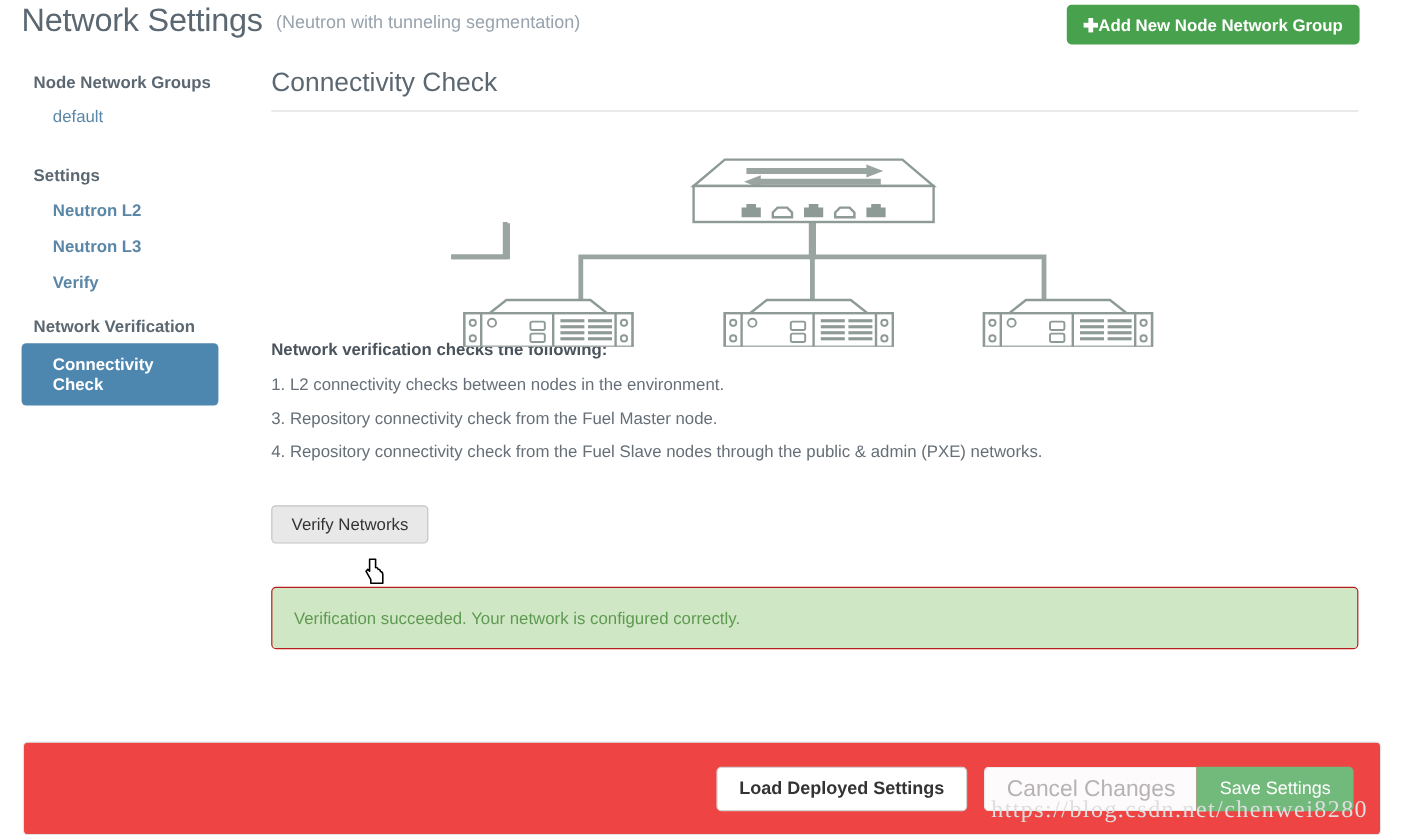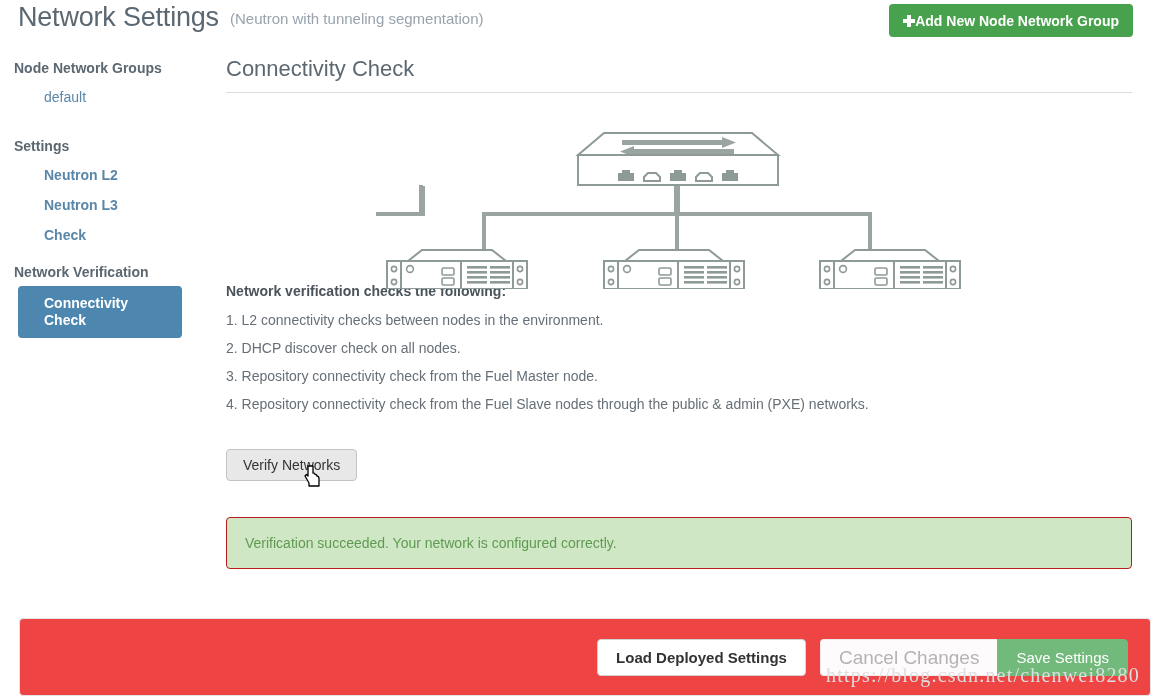--- a/index.html
+++ b/index.html
@@ -40,21 +40,21 @@
   .plus-icon::before, .plus-icon::after {
     content: ""; position: absolute; background: #ffffff;
   }
   .plus-icon::before { left: 0; top: 4px; width: 12px; height: 4px; }
   .plus-icon::after { top: 0; left: 4px; height: 12px; width: 4px; }
 
   
   .sidebar { position: absolute; left: 0; top: 60px; width: 210px; }
   .side-group-title {
     font-size: 14px; font-weight: bold; color: #5b6771;
-    padding-left: 14px; margin-bottom: 6px;
+    padding-left: 28px; margin-bottom: 6px;
   }
   .side-link {
     display: block; font-size: 14px; color: #5a87a8;
     padding: 7px 10px 7px 44px; text-decoration: none;
     cursor: pointer;
   }
   .side-link.bold { font-weight: bold; }
   .side-item-active {
     margin: 2px 28px 0 18px; padding: 9px 10px 9px 26px;
     background: #4d87b0; color: #ffffff;
@@ -158,21 +158,21 @@
   <div class="sidebar">
 
     <div class="side-group-title">Node Network Groups</div>
     <a class="side-link">default</a>
 
     <div class="gap-lg"></div>
 
     <div class="side-group-title">Settings</div>
     <a class="side-link bold">Neutron L2</a>
     <a class="side-link bold">Neutron L3</a>
-    <a class="side-link bold">Check</a>
+    <a class="side-link bold">Verify</a>
 
     <div class="gap-md"></div>
 
     <div class="side-group-title">Network Verification</div>
     <div class="side-item-active">Connectivity Check</div>
   </div>
 
   <div class="main">
 
     <div class="section-title">Connectivity Check</div>
@@ -297,21 +297,20 @@
               <rect x="104" y="32" width="20" height="2.6"></rect>
           </g>
         </g>
       </svg>
     </div>
 
     
     <div>
       <div class="verif-head">Network verification checks the following:</div>
       <div class="verif-item">1. L2 connectivity checks between nodes in the environment.</div>
-      <div class="verif-item">2. DHCP discover check on all nodes.</div>
       <div class="verif-item">3. Repository connectivity check from the Fuel Master node.</div>
       <div class="verif-item">4. Repository connectivity check from the Fuel Slave nodes through the public &amp; admin (PXE) networks.</div>
     </div>
 
     <button class="verify-btn">Verify Networks</button>
 
     <div class="alert-success">Verification succeeded. Your network is configured correctly.</div>
   </div>
 
   <div class="footer">

